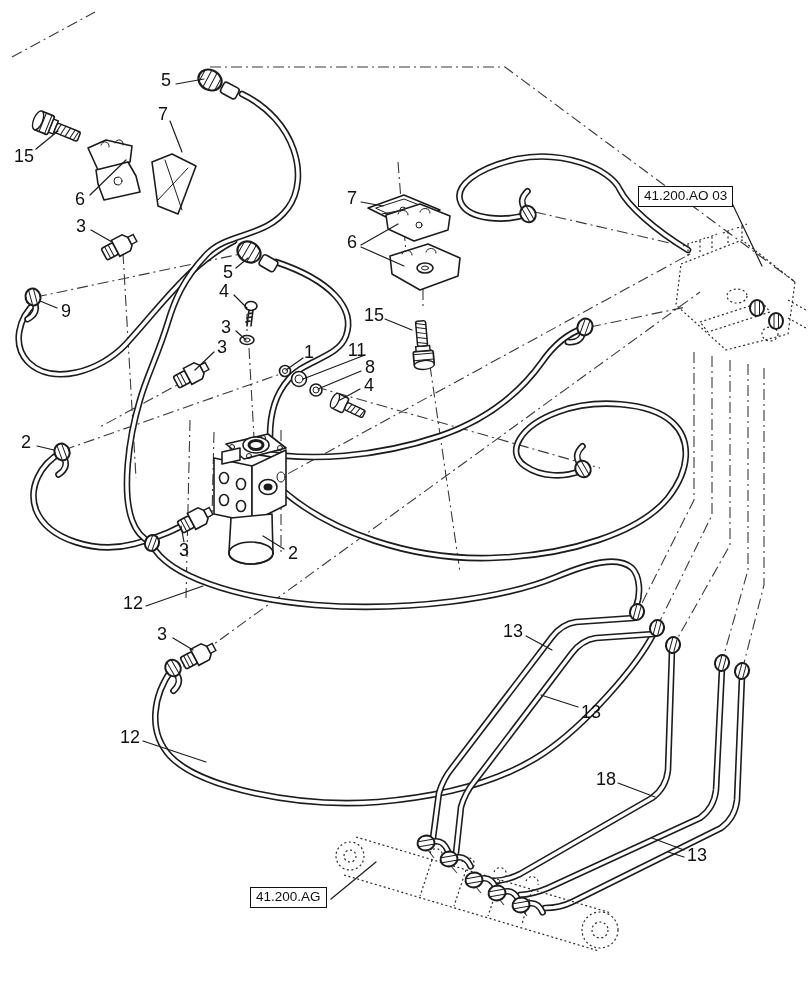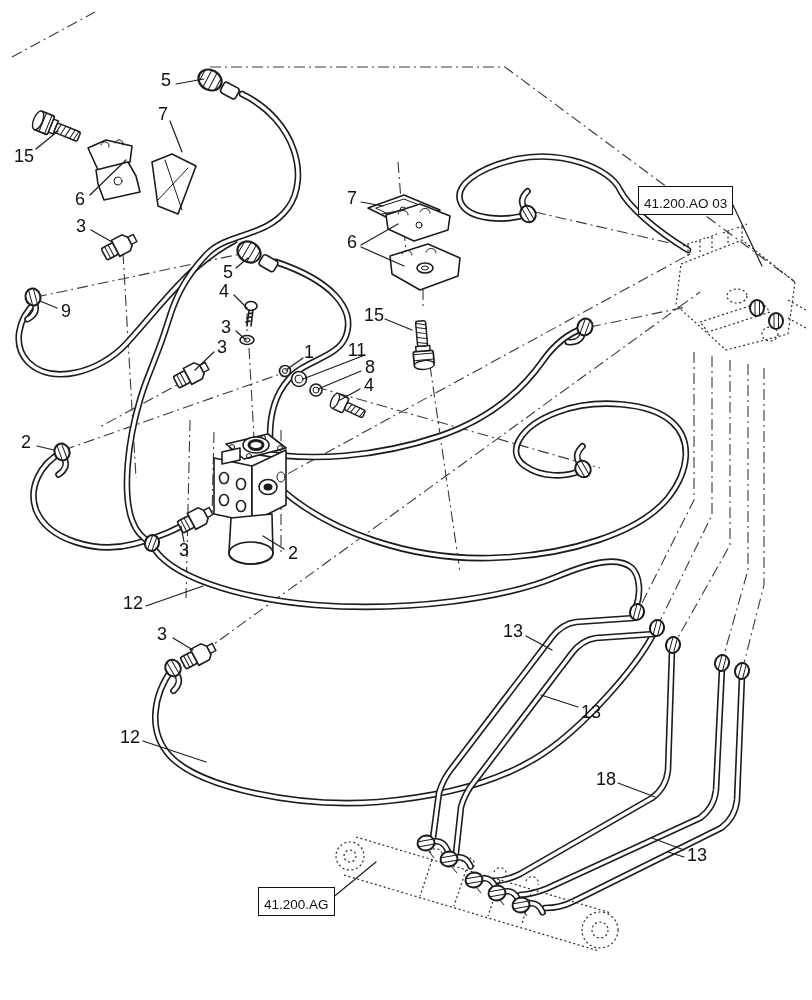--- a/index.html
+++ b/index.html
@@ -20,21 +20,21 @@
   .wfill{fill:#ffffff;}
   
   .co{
     position:absolute;transform:translate(-50%,-50%);
     font-size:18px;color:#111;line-height:1;letter-spacing:0;
     user-select:none;white-space:nowrap;
   }
   
   .refbox{
     position:absolute;border:1.4px solid #111;background:#fff;
-    font-size:13.5px;color:#111;padding:9px 5px 2px 5px;line-height:1.15;
+    font-size:13.5px;color:#111;padding:1px 5px 2px 5px;line-height:1.15;
     white-space:nowrap;
   }
 </style>
 </head>
 <body>
 
 <div class="page">
 
 <svg width="812" height="1000" viewBox="0 0 812 1000">
   <defs>
@@ -303,15 +303,15 @@
 <div class="co" style="left:184px;top:550px">3</div>
 <div class="co" style="left:133px;top:603px">12</div>
 <div class="co" style="left:162px;top:634px">3</div>
 <div class="co" style="left:130px;top:737px">12</div>
 <div class="co" style="left:513px;top:631px">13</div>
 <div class="co" style="left:591px;top:712px">13</div>
 <div class="co" style="left:606px;top:779px">18</div>
 <div class="co" style="left:697px;top:855px">13</div>
 
 <div class="refbox" style="left:638px;top:186px">41.200.AO 03</div>
-<div class="refbox" style="left:258px;top:887px">41.200.AG</div>
+<div class="refbox" style="left:250px;top:887px">41.200.AG</div>
 
 </div>
 
 </body></html>

